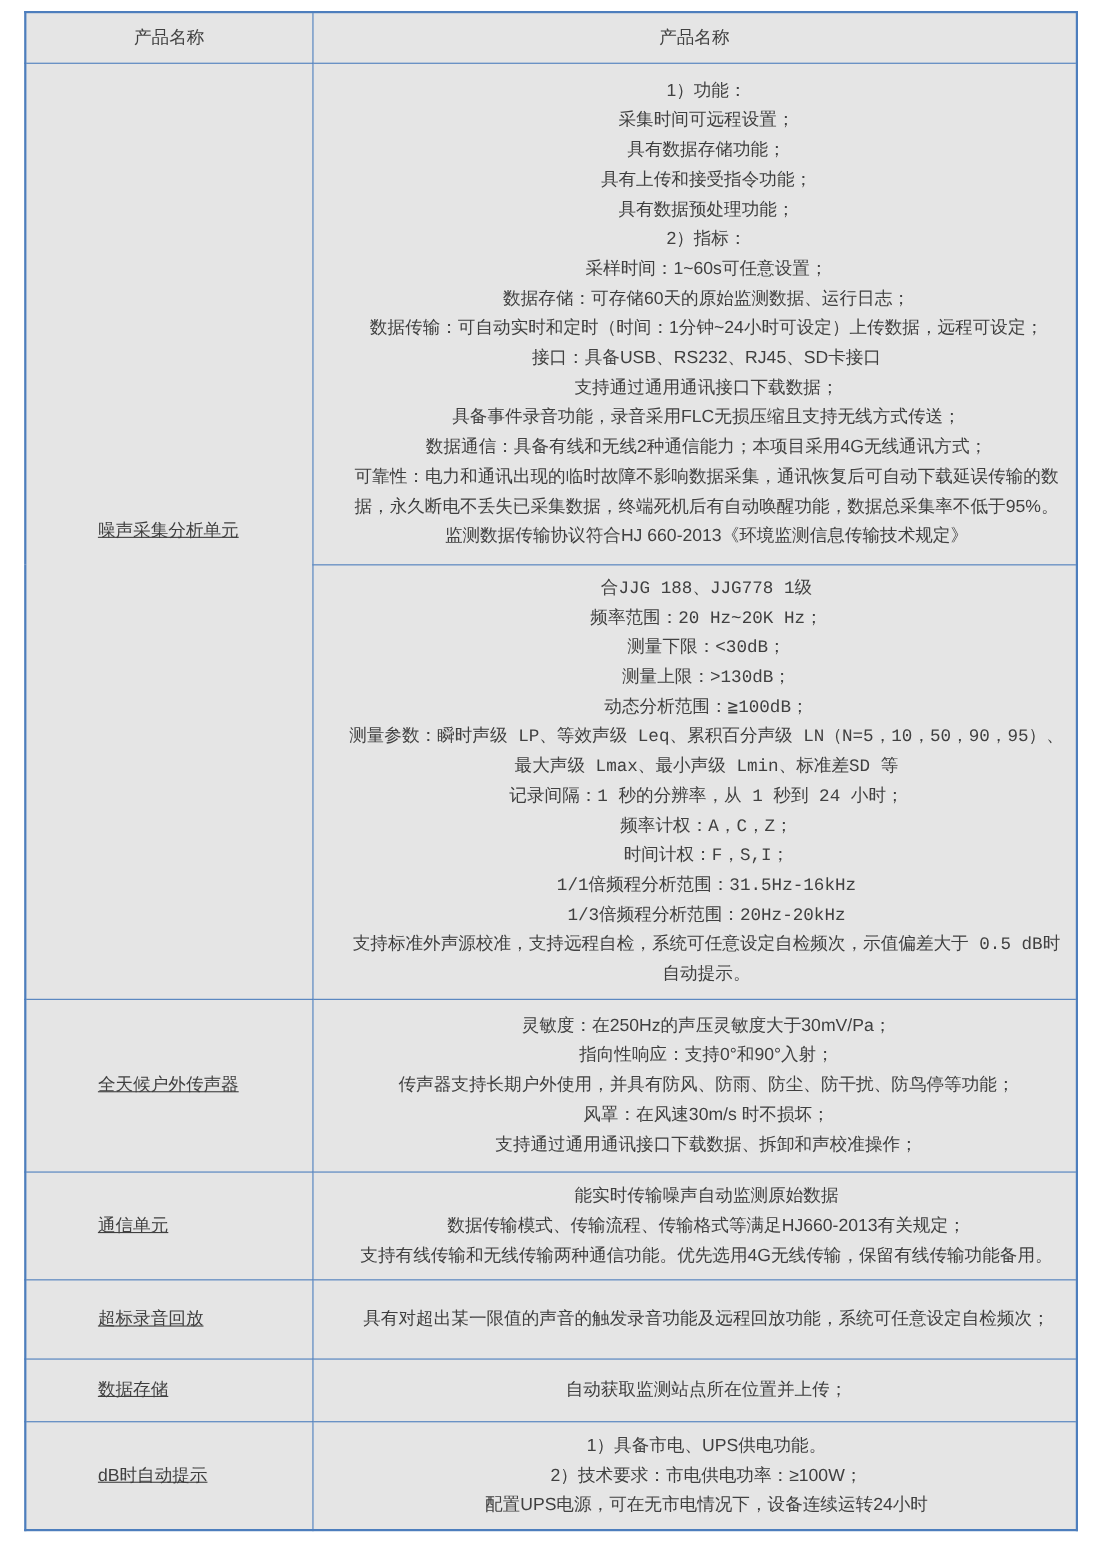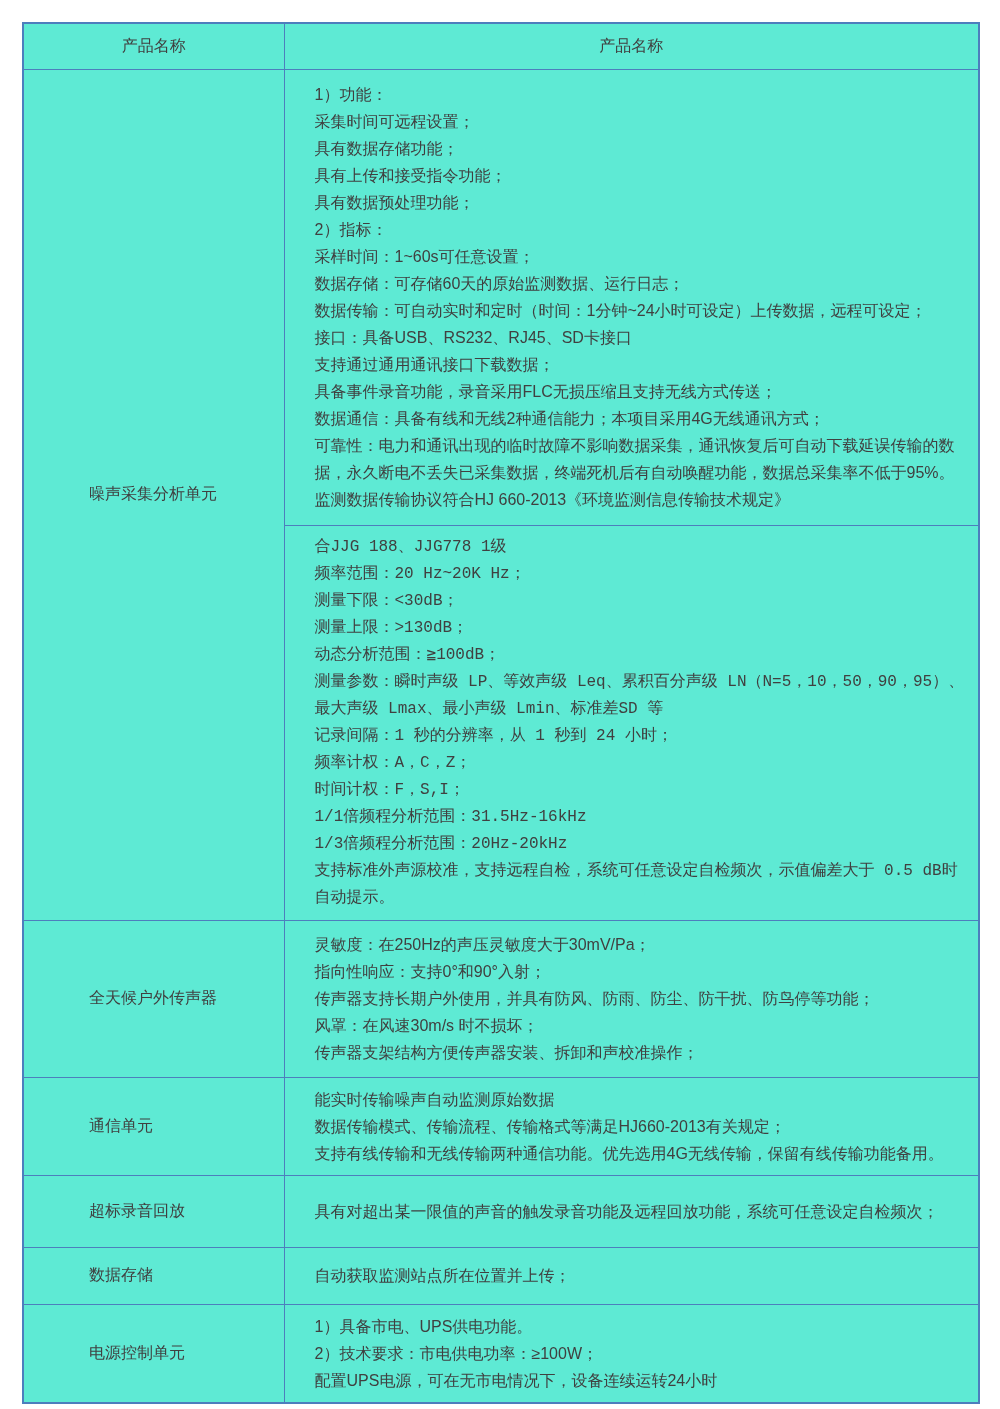--- a/index.html
+++ b/index.html
@@ -9,26 +9,26 @@
   }
   body {
     width: 1000px;
     height: 1409px;
     font-family: "Liberation Sans", "DejaVu Sans", sans-serif;
     color: #404040;
   }
   .spec-table {
     position: absolute;
     left: 22px;
-    top: 22px;
+    top: 10px;
     width: 956px;
     border-collapse: collapse;
     table-layout: fixed;
     border: 2px solid #4d7ebd;
-    background: #5eead4;
+    background: #e5e5e5;
   }
   .spec-table td, .spec-table th {
     border: 1px solid #4d7ebd;
     vertical-align: middle;
     font-size: 16px;
     font-weight: normal;
     color: #404040;
   }
   col.c-name { width: 261px; }
   col.c-spec { width: 695px; }
@@ -39,23 +39,24 @@
   tr.r3 { height: 98px; }
   tr.r4 { height: 72px; }
   tr.r5 { height: 57px; }
   tr.r6 { height: 96px; }
   th.header-cell {
     text-align: center;
   }
   td.name-cell {
     text-align: left;
     padding: 0 6px 0 65px;
+    text-decoration: underline;
   }
   td.spec-cell {
-    text-align: left;
+    text-align: center;
     padding: 8px 8px 8px 30px;
     line-height: 27px;
     white-space: pre-line;
   }
 </style>
 </head>
 <body>
 
 <table class="spec-table">
   <colgroup>
@@ -100,40 +101,40 @@
 1/3倍频程分析范围：20Hz-20kHz
 支持标准外声源校准，支持远程自检，系统可任意设定自检频次，示值偏差大于 0.5 dB时自动提示。</td>
     </tr>
 
     <tr class="r2">
       <td class="name-cell">全天候户外传声器</td>
       <td class="spec-cell">灵敏度：在250Hz的声压灵敏度大于30mV/Pa；
 指向性响应：支持0°和90°入射；
 传声器支持长期户外使用，并具有防风、防雨、防尘、防干扰、防鸟停等功能；
 风罩：在风速30m/s 时不损坏；
-传声器支架结构方便传声器安装、拆卸和声校准操作；</td>
+支持通过通用通讯接口下载数据、拆卸和声校准操作；</td>
     </tr>
 
     <tr class="r3">
       <td class="name-cell">通信单元</td>
       <td class="spec-cell">能实时传输噪声自动监测原始数据
 数据传输模式、传输流程、传输格式等满足HJ660-2013有关规定；
 支持有线传输和无线传输两种通信功能。优先选用4G无线传输，保留有线传输功能备用。</td>
     </tr>
 
     <tr class="r4">
       <td class="name-cell">超标录音回放</td>
       <td class="spec-cell">具有对超出某一限值的声音的触发录音功能及远程回放功能，系统可任意设定自检频次；</td>
     </tr>
 
     <tr class="r5">
       <td class="name-cell">数据存储</td>
       <td class="spec-cell">自动获取监测站点所在位置并上传；</td>
     </tr>
 
     <tr class="r6">
-      <td class="name-cell">电源控制单元</td>
+      <td class="name-cell">dB时自动提示</td>
       <td class="spec-cell">1）具备市电、UPS供电功能。
 2）技术要求：市电供电功率：≥100W；
 配置UPS电源，可在无市电情况下，设备连续运转24小时</td>
     </tr>
   </tbody>
 </table>
 
 </body></html>

